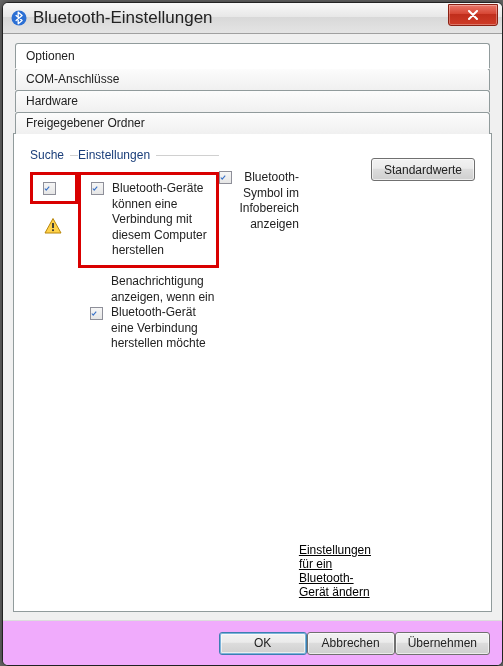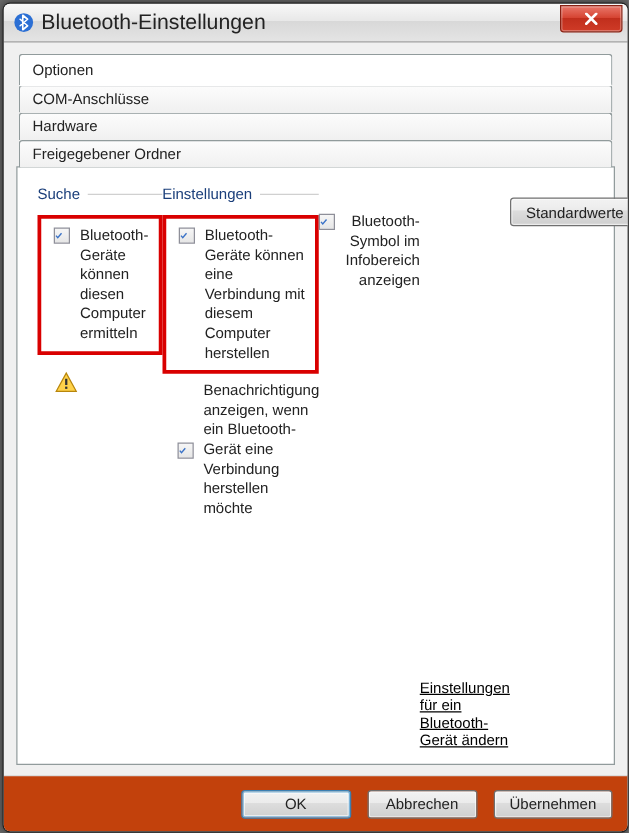--- a/index.html
+++ b/index.html
@@ -197,27 +197,27 @@
     align-items: center;
     justify-content: center;
     box-shadow: inset 0 0 0 1px rgba(255,255,255,0.6);
   }
   .btn.default {
     border: 1px solid #3c7fb1;
     box-shadow: inset 0 0 0 1px #7bb3d9, inset 0 0 0 2px rgba(255,255,255,0.6);
   }
   .footer {
     height: 44px;
-    background: #c2410c;
+    background: #f0abfc;
     border-top: 1px solid #dcdcdc;
     display: flex;
     align-items: center;
     justify-content: flex-end;
     padding: 0 12px;
-    gap: 13px;
+    gap: 0;
   }
 </style>
 </head>
 <body>
 
 <div class="window">
 
   <div class="titlebar">
     <span class="title-icon">
       <svg width="16" height="16" viewBox="0 0 16 16">
@@ -248,21 +248,20 @@
         <div class="group-header">
           <span class="group-title">Suche</span>
           <span class="group-rule"></span>
         </div>
         <div class="check-row highlight">
           <span class="checkbox checked">
             <svg width="11" height="11" viewBox="0 0 11 11">
                 <path d="M1.5 5.5 L4 8.5 L9.5 2" fill="none" stroke="#3a72c7" stroke-width="2"></path>
               </svg>
           </span>
-          <span class="check-label">Bluetooth-Geräte können diesen Computer ermitteln</span>
         </div>
         <div class="info-row">
           <span class="warn-icon">
             <svg width="18" height="18" viewBox="0 0 18 18">
               <path d="M9 1.5 L17 16 L1 16 Z" fill="#ffd24a" stroke="#b8860b" stroke-width="1"></path>
               <rect x="8.1" y="6" width="1.8" height="5" fill="#333"></rect>
               <rect x="8.1" y="12.3" width="1.8" height="1.8" fill="#333"></rect>
             </svg>
           </span>
         </div>

